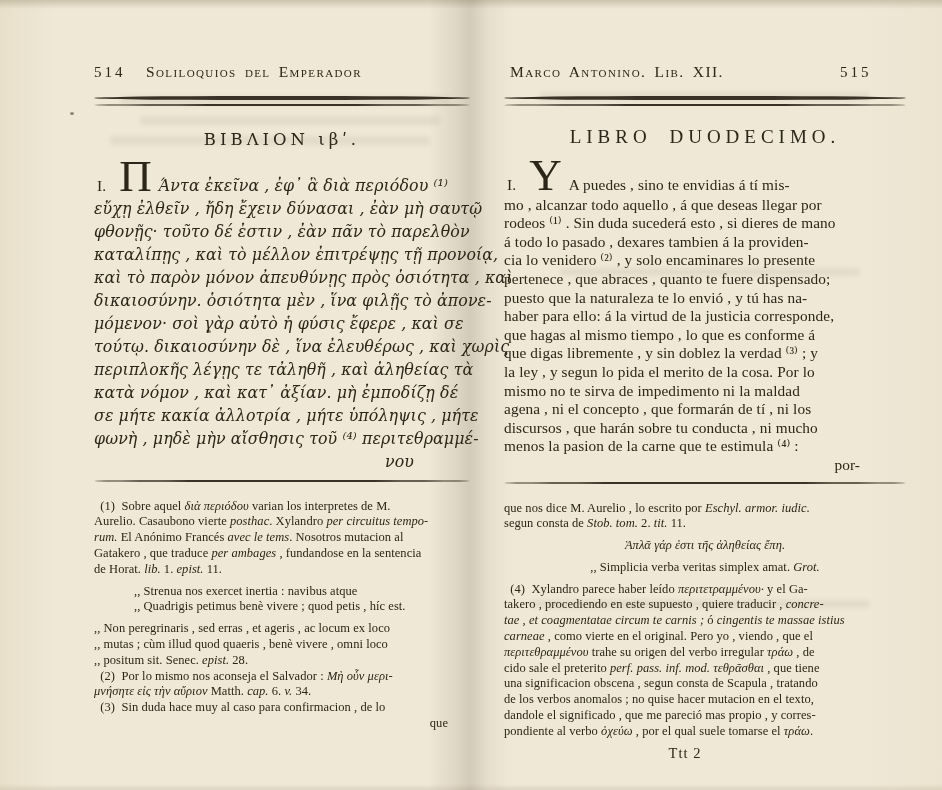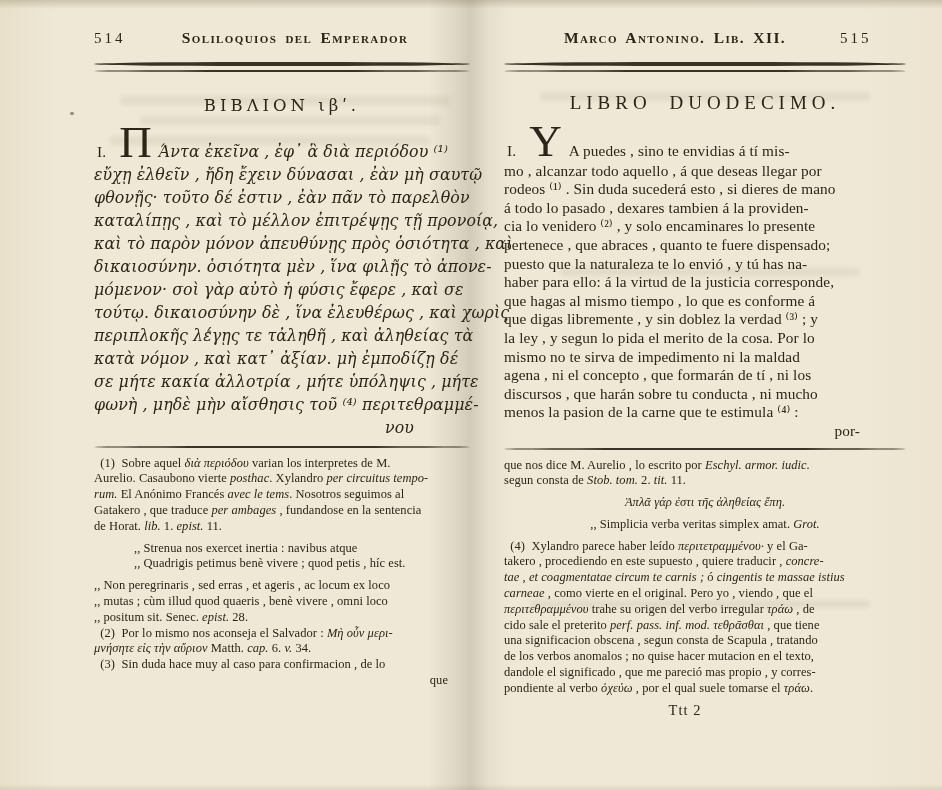--- a/index.html
+++ b/index.html
@@ -16,23 +16,23 @@
   .gutter{position:absolute;left:428px;top:0;width:84px;height:790px;
     background:linear-gradient(90deg,rgba(70,58,38,0) 0%,rgba(70,58,38,.10) 34%,rgba(70,58,38,.17) 50%,rgba(70,58,38,.05) 72%,rgba(70,58,38,0) 100%);}
   .ghost{position:absolute;border-radius:4px;background:rgba(108,94,66,.085);filter:blur(2px);}
   .speck{position:absolute;width:4px;height:3px;border-radius:50%;background:rgba(62,50,32,.55);filter:blur(.4px);}
 
   .page{position:absolute;top:28px;}
   .page-left{left:94px;width:376px;}
   .page-right{left:504px;width:402px;}
 
   .header{display:flex;align-items:baseline;line-height:20px;}
-  .pagenum{font-size:15px;letter-spacing:3px;width:52px;}
+  .pagenum{font-size:15px;letter-spacing:3px;width:52px;margin-top:34px;}
   .page-right .pagenum{text-align:left;padding-right:14px;}
-  .running{flex:1;text-align:center;font-variant:small-caps;font-size:15.5px;letter-spacing:1.4px;word-spacing:3px;font-weight:bold;}
+  .running{flex:1;font-variant:small-caps;font-size:15.5px;letter-spacing:1.4px;word-spacing:3px;}
   .page-left .running{padding-right:26px;}
   .page-right .running{padding-left:6px;}
 
   .double-rule{margin-top:14px;}
   .dr-thick{height:4px;background:var(--rule,#3a3227);border-radius:50%/60%;}
   .dr-thin{height:1.6px;background:var(--rule,#3a3227);margin-top:4px;border-radius:50%/60%;}
 
   .book-heading{margin-top:24px;text-align:center;font-size:16.5px;letter-spacing:4px;
     font-family:"DejaVu Serif",serif;}
   .chapter-heading{margin-top:20px;text-align:center;font-size:19px;letter-spacing:5px;word-spacing:8px;}
@@ -43,21 +43,21 @@
   .greek{font-family:"DejaVu Serif",serif;font-style:italic;}
   .first{display:flex;align-items:baseline;height:32px;overflow:visible;margin-bottom:3px;}
   .secnum{font-style:normal;font-size:15.5px;margin:0 13px 0 3px;font-family:"Liberation Serif",serif;}
   .initial{font-style:normal;font-size:45px;line-height:28px;margin-right:7px;
     font-family:"Liberation Serif",serif;}
   .catchword{text-align:right;}
   .page-left .body .catchword{padding-right:56px;}
   .page-right .body .catchword{padding-right:46px;}
 
   .fnrule{height:2px;background:var(--rule,#3a3227);margin-top:7px;border-radius:50%/60%;}
-  .fnlines{margin-top:8px;}
+  .fnlines{margin-top:17px;}
   .fnline{white-space:pre;font-size:12.5px;line-height:15.8px;letter-spacing:.05px;}
   .ln-v{padding-left:40px;}
   .ln-c{text-align:center;white-space:normal;}
   .ln-g{height:6px;line-height:6px;}
   .fncatch{padding-right:22px;}
   .signature{text-align:center;margin-top:5px;font-size:14.5px;letter-spacing:1px;padding-right:40px;}
   i{font-style:italic;}
 </style>
 </head>
 <body>
@@ -106,21 +106,21 @@
         <div class="line"><span>σε μήτε κακία ἀλλοτρία , μήτε ὑπόληψις , μήτε</span></div>
         <div class="line"><span>φωνὴ , μηδὲ μὴν αἴσθησις τοῦ ⁽⁴⁾ περιτεθραμμέ-</span></div>
       </div>
     <div class="line catchword">νου</div>
   </div>
 
   <div class="fnrule"></div>
   <div class="fnlines">
       <div class="fnline ln-n"><span>  (1)  Sobre aquel </span><i>διὰ περιόδου</i><span> varian los interpretes de M.</span></div>
       <div class="fnline ln-n"><span>Aurelio. Casaubono vierte </span><i>posthac</i><span>. Xylandro </span><i>per circuitus tempo-</i></div>
-      <div class="fnline ln-n"><i>rum.</i><span> El Anónimo Francés </span><i>avec le tems</i><span>. Nosotros seguimos al</span></div>
+      <div class="fnline ln-n"><i>rum.</i><span> El Anónimo Francés </span><i>avec le tems</i><span>. Nosotros mutacion al</span></div>
       <div class="fnline ln-n"><span>Gatakero , que traduce </span><i>per ambages</i><span> , fundandose en la sentencia</span></div>
       <div class="fnline ln-n"><span>de Horat. </span><i>lib.</i><span> 1. </span><i>epist.</i><span> 11.</span></div>
       <div class="fnline ln-g"></div>
       <div class="fnline ln-v"><span>,, Strenua nos exercet inertia : navibus atque</span></div>
       <div class="fnline ln-v"><span>,, Quadrigis petimus benè vivere ; quod petis , híc est.</span></div>
       <div class="fnline ln-g"></div>
       <div class="fnline ln-n"><span>,, Non peregrinaris , sed erras , et ageris , ac locum ex loco</span></div>
       <div class="fnline ln-n"><span>,, mutas ; cùm illud quod quaeris , benè vivere , omni loco</span></div>
       <div class="fnline ln-n"><span>,, positum sit. Senec. </span><i>epist.</i><span> 28.</span></div>
       <div class="fnline ln-n"><span>  (2)  Por lo mismo nos aconseja el Salvador : </span><i>Μὴ οὖν μερι-</i></div>

